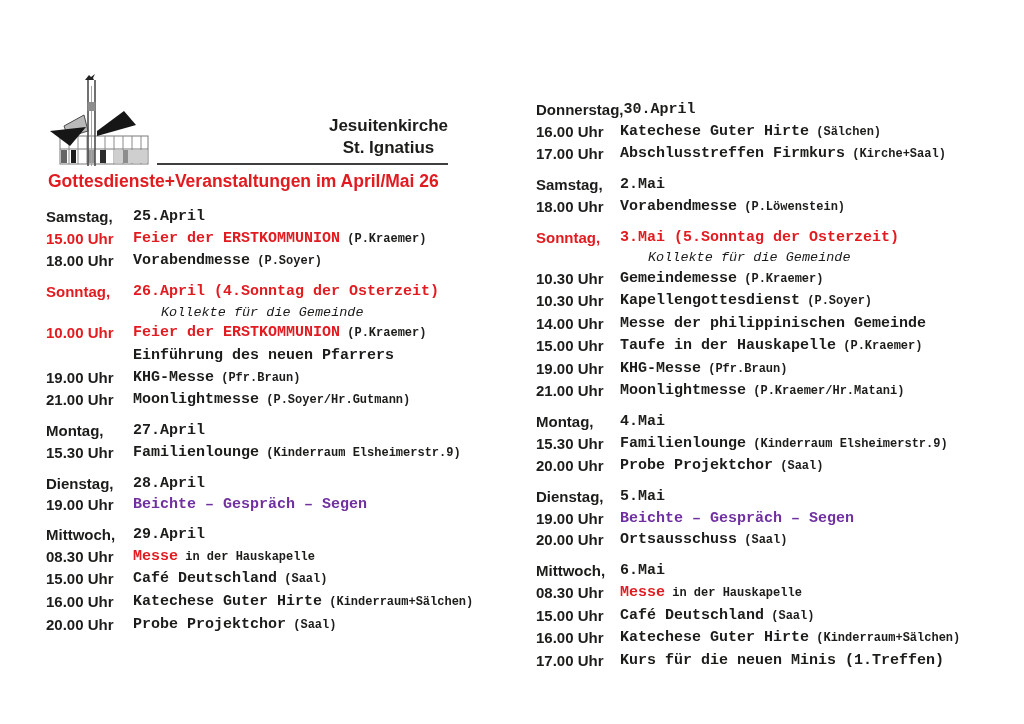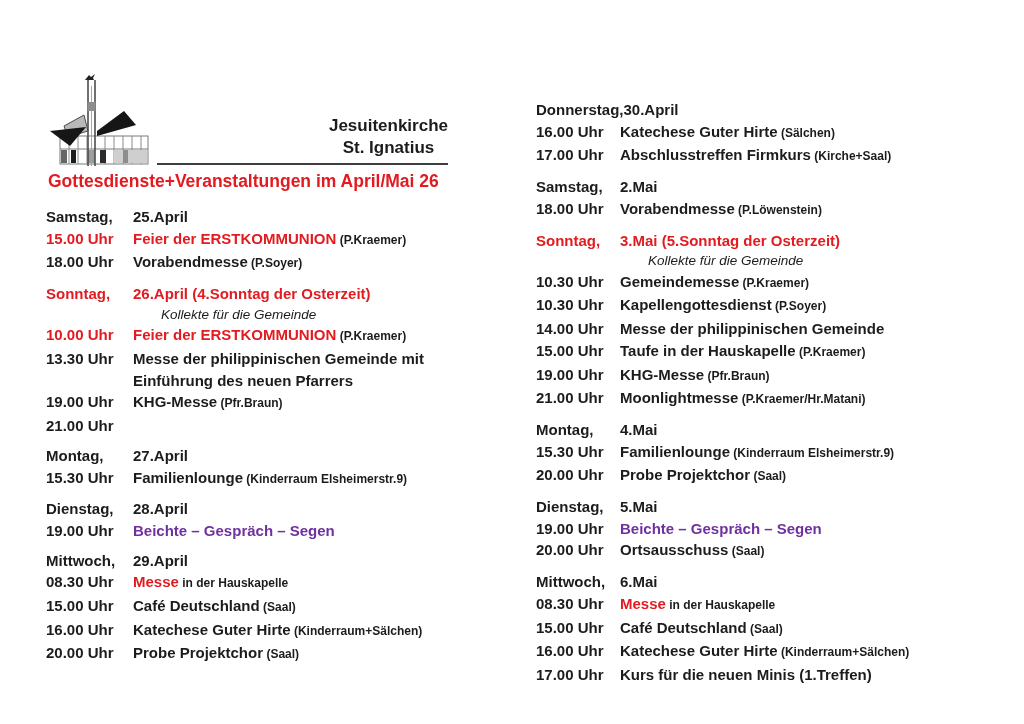--- a/index.html
+++ b/index.html
@@ -10,21 +10,21 @@
   .brand{position:absolute;top:115px;right:576px;text-align:center;font-size:17px;line-height:21.5px;color:var(--ink,#1c1c1a);}
   .rule{position:absolute;left:157px;top:163px;width:291px;height:2px;background:var(--rule,#3f3f3f);}
   .title{position:absolute;left:48px;top:170px;margin:0;font-size:17.5px;line-height:22px;color:var(--red,#e21b20);font-weight:700;text-align:right;}
   
   .col{position:absolute;}
   .col0{left:46px;top:206px;--tw:87px;}
   .col1{left:536px;top:99px;--tw:84px;}
   .group + .group{margin-top:8px;}
   .row{display:flex;line-height:21.7px;white-space:nowrap;font-size:15px;font-weight:700;}
   .time{flex:0 0 var(--tw);}
-  .content{flex:0 0 auto;}
+  .content{flex:0 0 auto;font-family:Liberation Mono, monospace;}
   .sm{font-size:12px;}
   .note-row{line-height:19.5px;gap:28px;}
   .note{font-style:italic;font-weight:400;font-size:13.5px;color:var(--ink,#1c1c1a);}
   .c-red{color:var(--red,#e21b20);}
   .c-purple{color:var(--purple,#7030a0);}
 </style>
 </head>
 <body>
 
 <div class="page">
@@ -92,33 +92,30 @@
         </div>
         <div class="row note-row">
           <span class="time"></span>
           <span class="content note">Kollekte für die Gemeinde</span>
         </div>
         <div class="row">
           <span class="time c-red">10.00 Uhr</span>
           <span class="content"><span class="m c-red">Feier der ERSTKOMMUNION</span><span class="sm"> (P.Kraemer)</span></span>
         </div>
         <div class="row">
-          <span class="time">13.30 Uhr</span>
-          <span class="content"><span class="m">Messe der philippinischen Gemeinde mit</span></span>
-        </div>
-        <div class="row">
           <span class="time"></span>
           <span class="content"><span class="m">Einführung des neuen Pfarrers</span></span>
         </div>
         <div class="row">
           <span class="time">19.00 Uhr</span>
           <span class="content"><span class="m">KHG-Messe</span><span class="sm"> (Pfr.Braun)</span></span>
         </div>
         <div class="row">
           <span class="time">21.00 Uhr</span>
+          <span class="content"><span class="m">Moonlightmesse</span><span class="sm"> (P.Soyer/Hr.Gutmann)</span></span>
         </div>
       </div>
       <div class="group">
         <div class="row">
           <span class="time">Montag,</span>
           <span class="content">27.April</span>
         </div>
         <div class="row">
           <span class="time">15.30 Uhr</span>
           <span class="content"><span class="m">Familienlounge</span><span class="sm"> (Kinderraum Elsheimerstr.9)</span></span>

